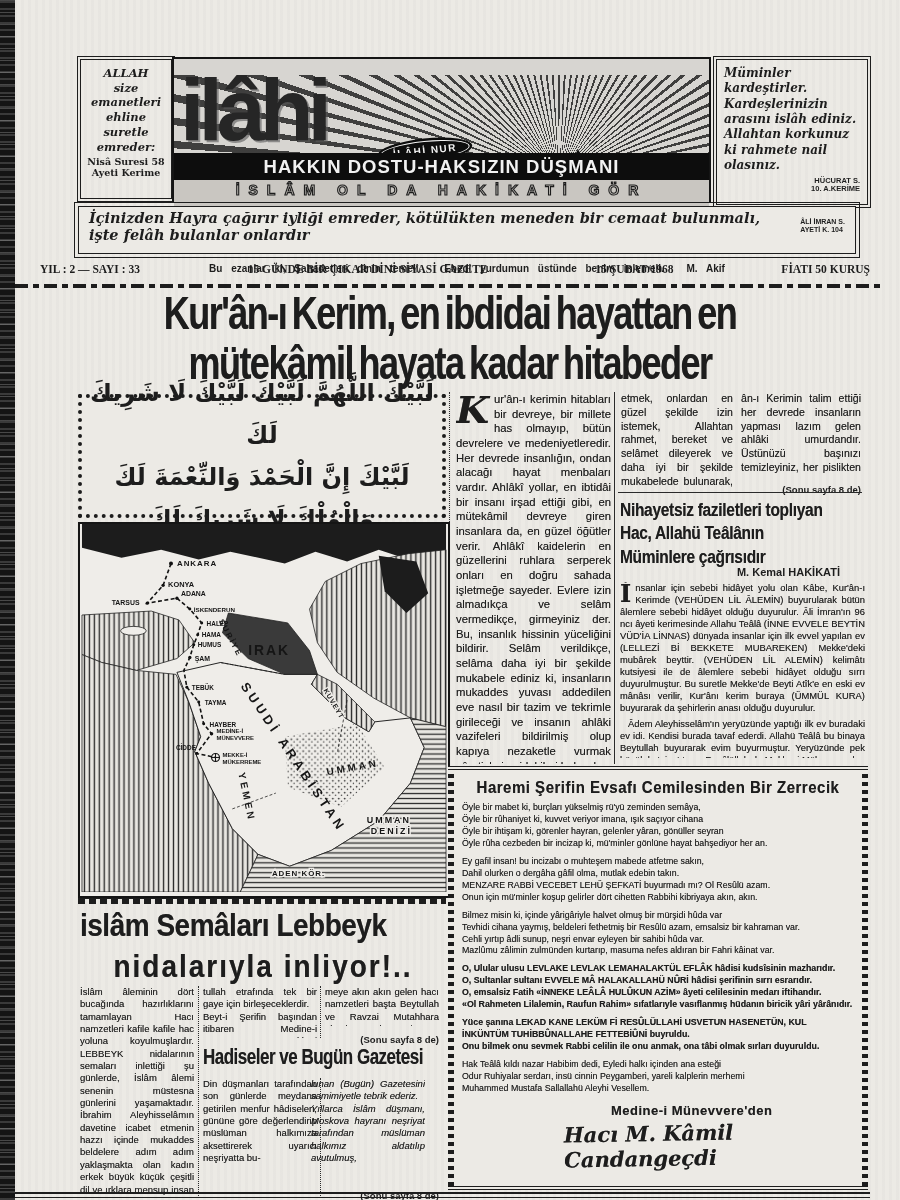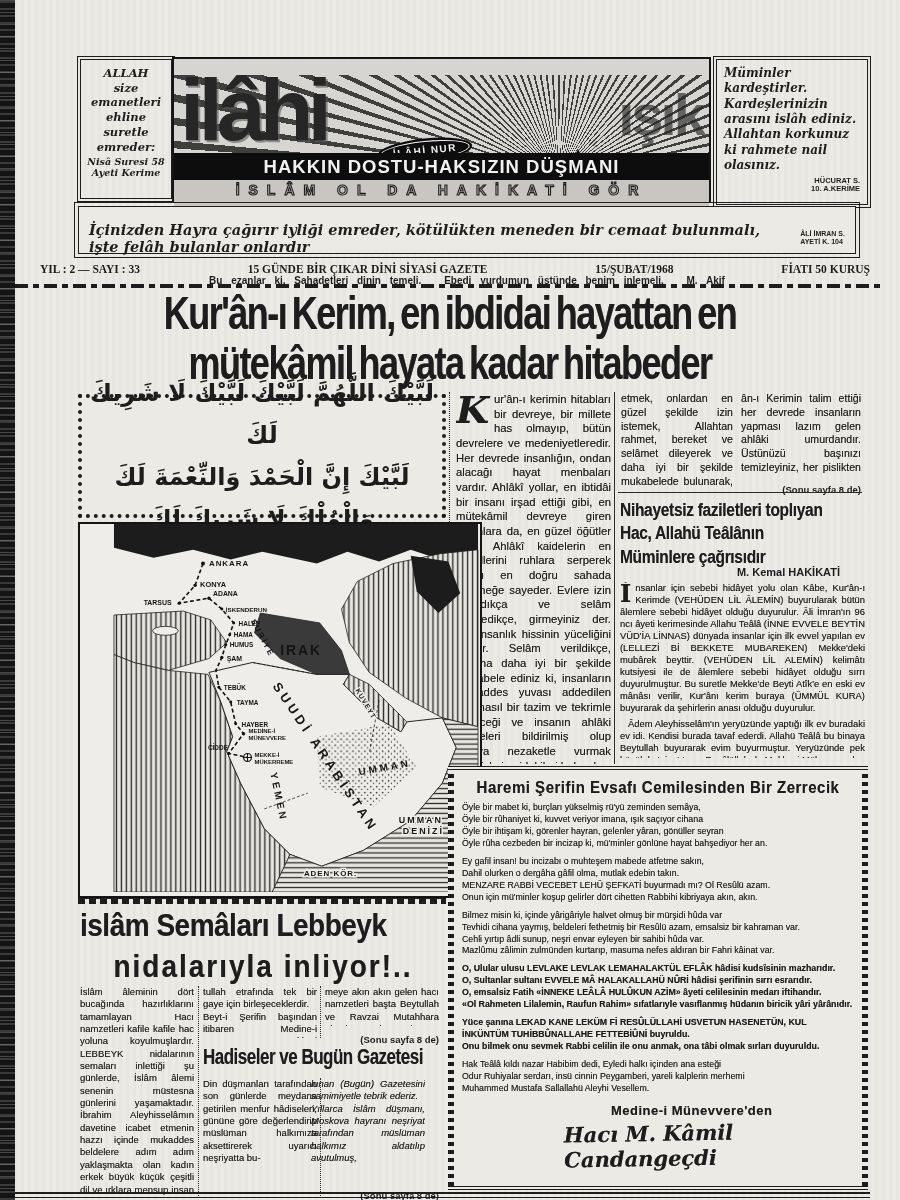--- a/index.html
+++ b/index.html
@@ -28,21 +28,21 @@
     color:rgba(40,40,40,.66);}
   .badge{position:absolute;left:47%;top:58%;transform:translateX(-50%) rotate(-6deg);
     background:#0d0d0d;color:#f3f3f3;font-size:10px;font-weight:bold;letter-spacing:1.5px;
     padding:3px 12px;border-radius:50%;border:1.5px solid #f3f3f3;box-shadow:0 0 0 2.5px #0d0d0d;}
   .tagline{position:absolute;left:0;top:94px;width:100%;height:27px;background:#0d0d0d;color:#f2f2f2;
     font-size:18.5px;font-weight:bold;letter-spacing:1px;text-align:center;line-height:27px;}
   .subline{position:absolute;left:0;top:121px;width:100%;height:27px;background:#c9c6c1;
     font-size:14px;font-weight:bold;letter-spacing:9px;text-align:center;line-height:21px;
     color:rgba(0,0,0,.06);-webkit-text-stroke:1.1px #1c1c1c;}
   
-  .banner{left:78px;top:206px;width:778px;height:48px;border:1.5px solid #1d1d1d;outline:1.5px solid #1d1d1d;outline-offset:3px;background:#eceae5;padding:14px 10px;box-sizing:border-box;}
+  .banner{left:78px;top:206px;width:778px;height:48px;border:1.5px solid #1d1d1d;outline:1.5px solid #1d1d1d;outline-offset:3px;background:#eceae5;padding:2px 10px;box-sizing:border-box;}
   .banner-l1{display:flex;align-items:center;gap:8px;}
   .banner-quote{flex:1;font-family:"DejaVu Serif",serif;font-style:italic;font-weight:bold;font-size:14.5px;}
   .banner-ref{font-size:7px;font-weight:bold;line-height:1.2;}
   .banner-l2{text-align:center;font-size:10px;font-weight:bold;margin-top:20px;word-spacing:6px;}
   
   .dateline{left:40px;top:263px;width:830px;display:flex;justify-content:space-between;align-items:baseline;
     font-family:"Liberation Serif",serif;font-size:11.5px;font-weight:bold;}
   .dash-rule{left:15px;top:284px;width:870px;height:4px;
     background:repeating-linear-gradient(90deg,#1d1d1d 0 13px,transparent 13px 18px,#1d1d1d 18px 24px,transparent 24px 29px);}
   
@@ -60,21 +60,21 @@
   .vrule{width:0;border-left:1px solid #2a2a2a;}
   .vrule.dot{border-left-style:dotted;}
   .hrule{height:0;border-top:1.5px solid #2a2a2a;}
   
   .hac-head{transform:scale(1,1.18);transform-origin:top left;font-size:15.5px;font-weight:900;letter-spacing:-0.3px;line-height:1.3;}
   .hac-byline{text-align:right;font-weight:bold;font-size:11px;padding-right:25px;}
   .hac-body{font-size:9.4px;line-height:1.27;text-align:justify;overflow:hidden;}
   .hac-body p{margin:0 0 4px 0;text-indent:8px;}
   .hac-body p:first-child{text-indent:0;}
   
-  .map-frame{left:78px;top:522px;width:368px;height:372px;border:2px solid #151515;background:#efede9;padding-left:32px;}
+  .map-frame{left:78px;top:522px;width:368px;height:372px;border:2px solid #151515;background:#efede9;}
   svg text{font-family:"Liberation Sans",sans-serif;font-weight:bold;fill:#151515;}
   
   .orn-rule{height:5px;background:repeating-linear-gradient(90deg,#1d1d1d 0 7px,transparent 7px 11px);border-top:1px solid #1d1d1d;}
   .dbl-rule{height:3px;border-top:2px solid #1d1d1d;border-bottom:1px solid #1d1d1d;}
   
   .leb-h1{font-size:28px;font-weight:900;transform:scale(1,1.12);transform-origin:top left;letter-spacing:-0.5px;}
   .leb-h2{font-size:28px;font-weight:900;transform:scale(1,1.12);transform-origin:top center;text-align:center;letter-spacing:2px;}
   .leb-col{font-size:9.5px;line-height:1.3;text-align:justify;overflow:hidden;}
   
   .had-head{font-size:17px;font-weight:900;transform:scale(1,1.3);transform-origin:top left;letter-spacing:-0.5px;}
@@ -96,28 +96,27 @@
 
   <div class="abs scan-strip"></div>
 
   <div class="abs verse-box" style="left:80px;top:59px;width:84px;height:126px;font-size:11.5px;">
     <div class="pre">ALLAH
 size
 emanetleri
 ehline
 suretle
 emreder:</div>
-    <div class="verse-ref pre" style="font-family:'DejaVu Serif',serif;font-style:italic;font-size:9.5px;">Nisâ Suresi 58
+    <div class="verse-ref pre" style="font-family:'DejaVu Serif',serif;font-size:9.5px;">Nisâ Suresi 58
 Ayeti Kerime</div>
   </div>
 
   <div class="abs masthead">
     <div class="rays">
       <div class="logo-big">ilâhi</div>
-      <div class="logo-right">ışık</div>
       <svg style="position:absolute;left:0;bottom:0;width:100%;height:22px;" viewBox="0 0 535 22" preserveAspectRatio="none">
         <path d="M0,22 V10 h14 v-4 h9 v4 h13 v5 h18 v-7 h11 v7 h16 V22 Z" fill="#101010"></path>
         <path d="M330,22 v-14 l2,-4 2,4 v14 Z M402,22 v-16 l2,-4 2,4 v16 Z" fill="#101010"></path>
         <path d="M340,22 v-6 q14,-12 28,0 v6 Z M376,22 v-8 q10,-9 20,0 v8 Z" fill="#101010"></path>
         <path d="M430,22 h105 v-6 h-20 v-4 h-25 v4 h-30 v3 h-30 Z" fill="#101010"></path>
       </svg>
     </div>
     <div class="badge">İLÂHİ NUR</div>
     <div class="tagline">HAKKIN DOSTU-HAKSIZIN DÜŞMANI</div>
     <div class="subline">İSLÂM OL DA HAKİKATİ GÖR</div>

